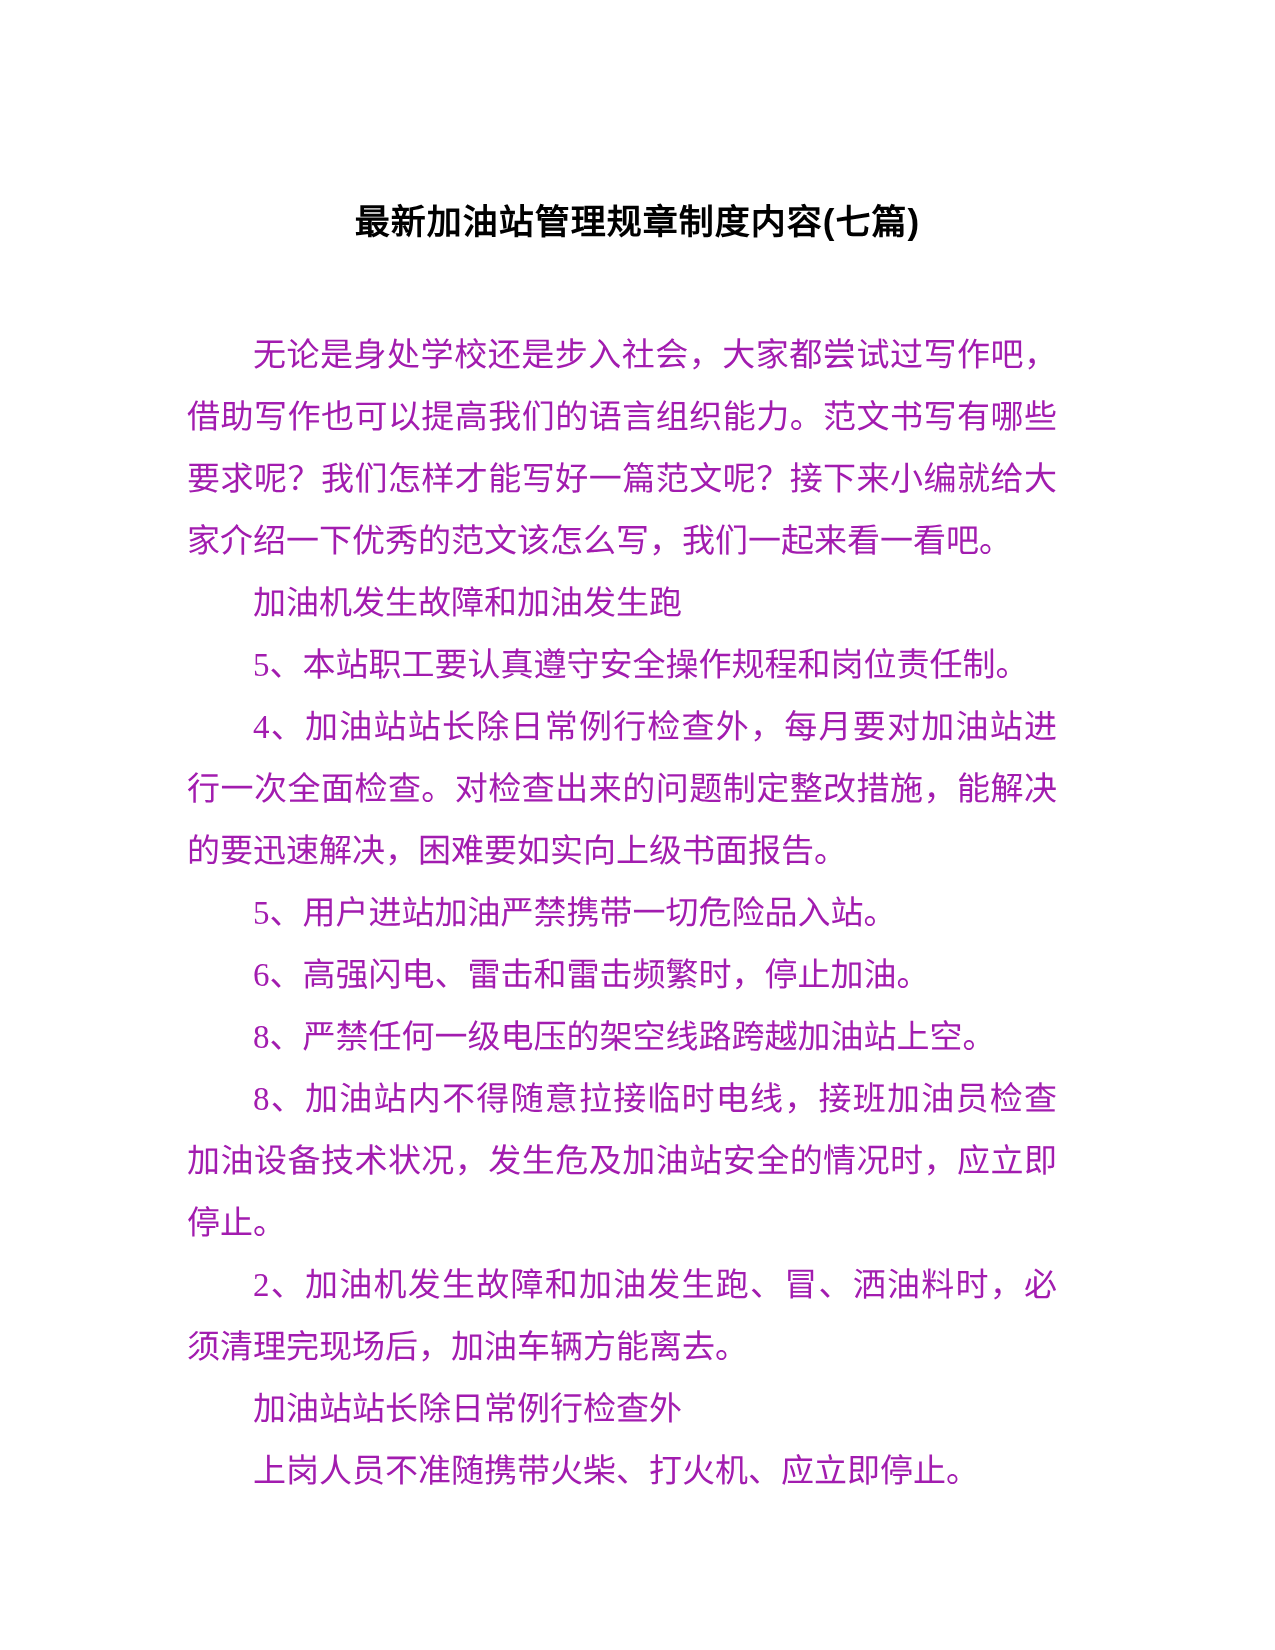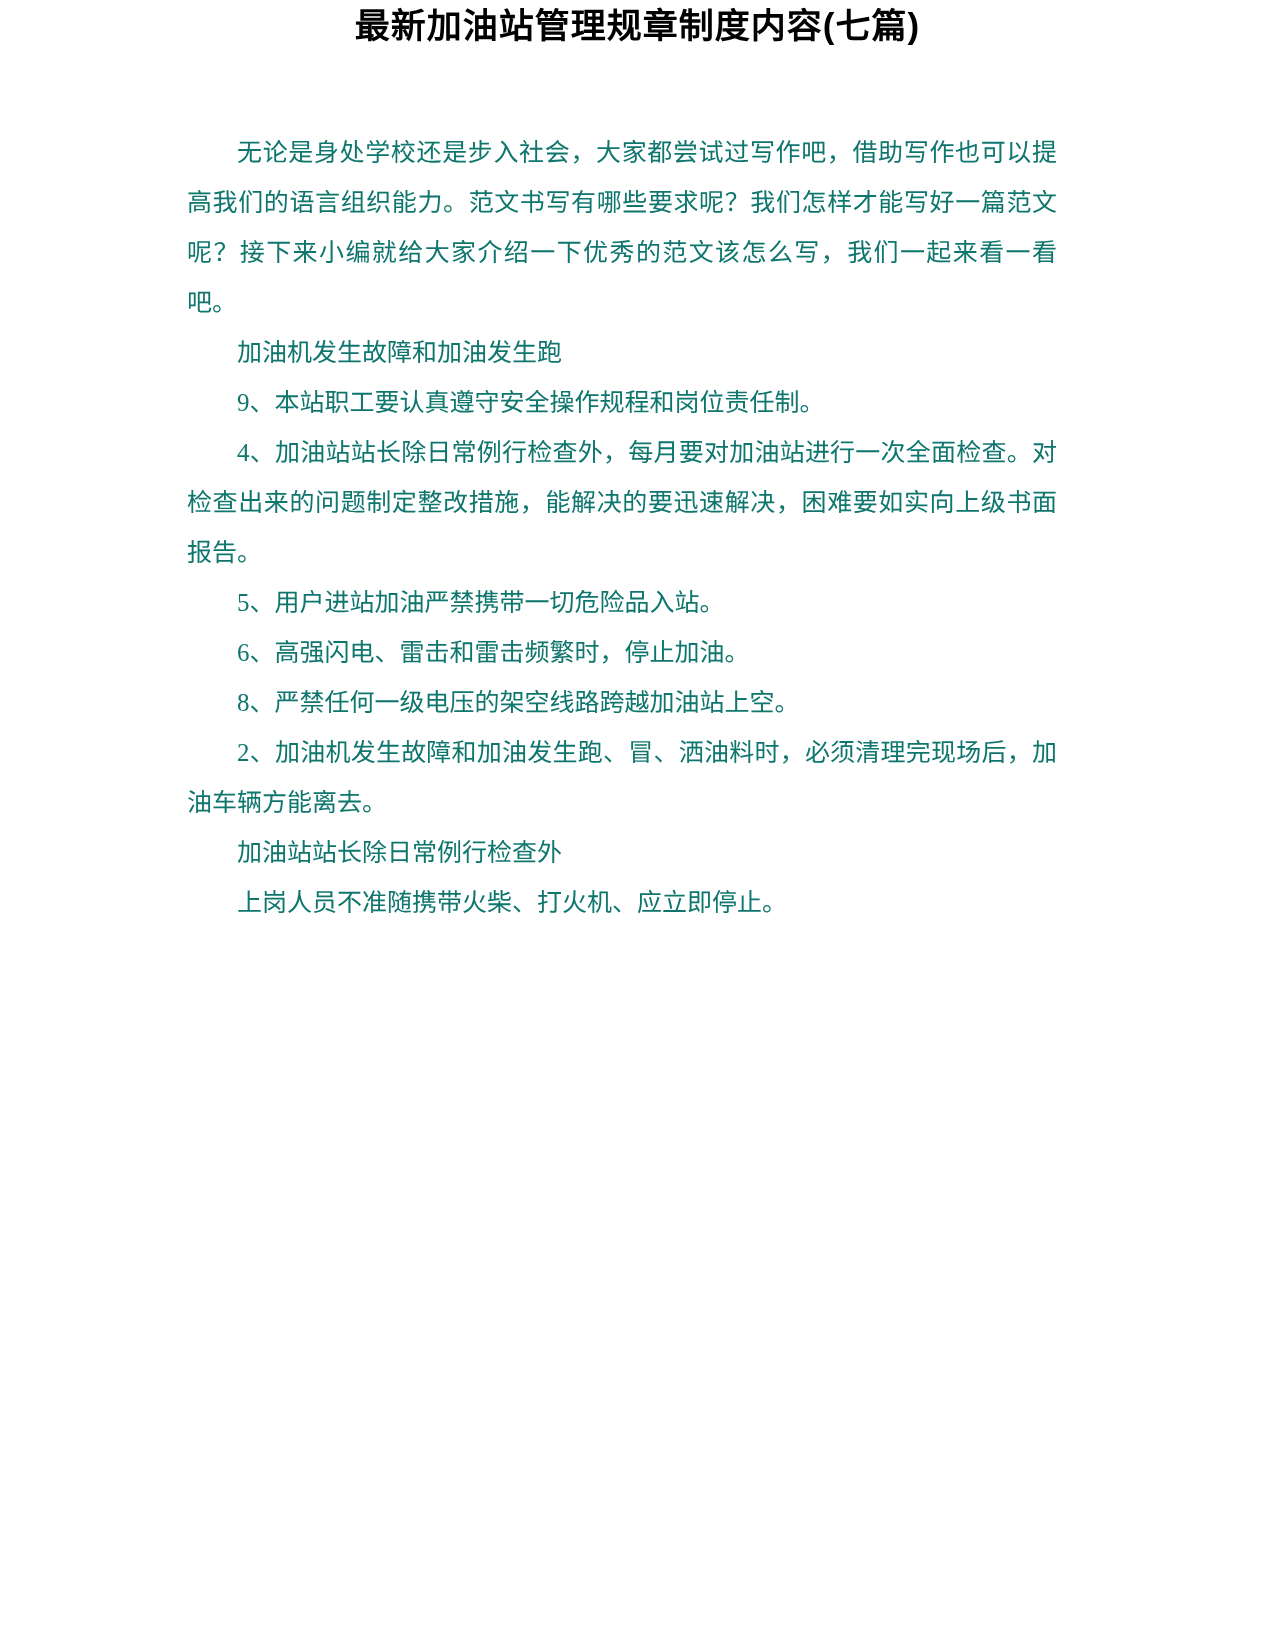--- a/index.html
+++ b/index.html
@@ -6,63 +6,65 @@
     margin: 0;
     padding: 0;
     background: #ffffff;
   }
   .page {
     position: relative;
     width: 1275px;
     height: 1650px;
     background: #ffffff;
     box-sizing: border-box;
+    padding-top: 196px;
     overflow: hidden;
     font-family: "Liberation Serif", serif;
   }
   .doc-title {
     margin: 0;
     padding: 0;
     text-align: center;
     font-family: "Liberation Sans", sans-serif;
     font-weight: 700;
     font-size: 35px;
     line-height: 52px;
     color: #000000;
     letter-spacing: 1px;
   }
   .doc-body {
     box-sizing: border-box;
     width: 870px;
     margin-left: 187px;
     margin-top: 76px;
     font-family: "Liberation Serif", serif;
-    font-size: 25px;
-    line-height: 50px;
-    color: #0f766e;
+    font-size: 33px;
+    line-height: 62px;
+    color: #a21caf;
     text-align: justify;
     font-weight: 400;
   }
   .doc-body p {
     margin: 0;
     padding: 0;
     text-indent: 2em;
   }
 </style>
 </head>
 <body>
 
 <div class="page">
   <h1 class="doc-title">最新加油站管理规章制度内容(七篇)</h1>
 
   <div class="doc-body">
     <p>无论是身处学校还是步入社会，大家都尝试过写作吧，借助写作也可以提高我们的语言组织能力。范文书写有哪些要求呢？我们怎样才能写好一篇范文呢？接下来小编就给大家介绍一下优秀的范文该怎么写，我们一起来看一看吧。</p>
     <p>加油机发生故障和加油发生跑</p>
-    <p>9、本站职工要认真遵守安全操作规程和岗位责任制。</p>
+    <p>5、本站职工要认真遵守安全操作规程和岗位责任制。</p>
     <p>4、加油站站长除日常例行检查外，每月要对加油站进行一次全面检查。对检查出来的问题制定整改措施，能解决的要迅速解决，困难要如实向上级书面报告。</p>
     <p>5、用户进站加油严禁携带一切危险品入站。</p>
     <p>6、高强闪电、雷击和雷击频繁时，停止加油。</p>
     <p>8、严禁任何一级电压的架空线路跨越加油站上空。</p>
+    <p>8、加油站内不得随意拉接临时电线，接班加油员检查加油设备技术状况，发生危及加油站安全的情况时，应立即停止。</p>
     <p>2、加油机发生故障和加油发生跑、冒、洒油料时，必须清理完现场后，加油车辆方能离去。</p>
     <p>加油站站长除日常例行检查外</p>
     <p>上岗人员不准随携带火柴、打火机、应立即停止。</p>
   </div>
 </div>
 
 </body></html>

